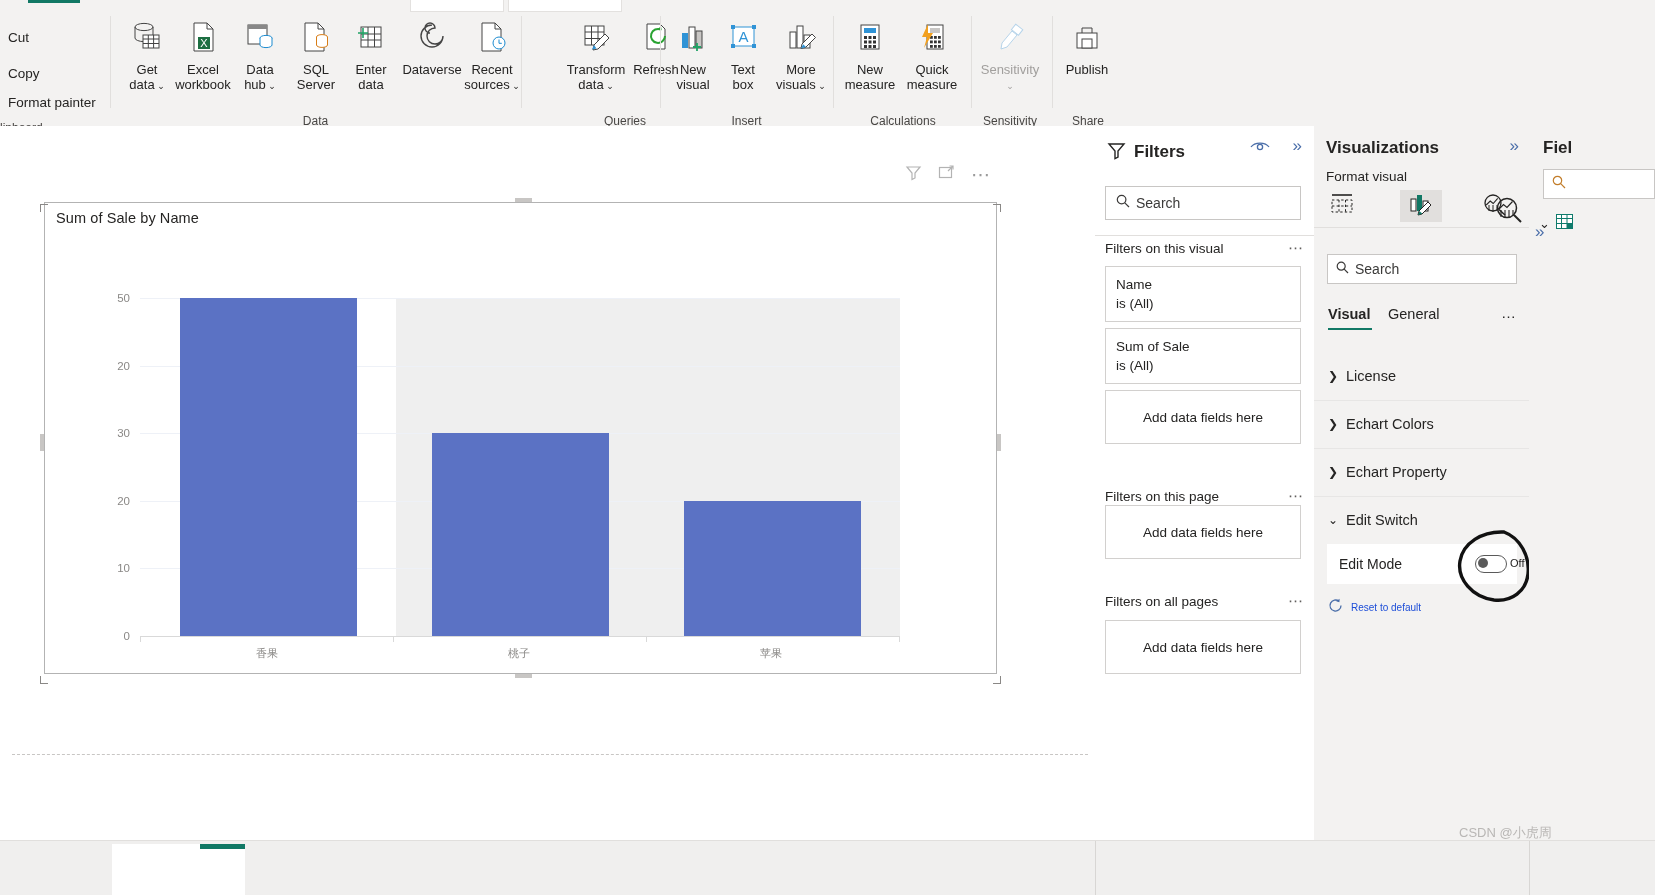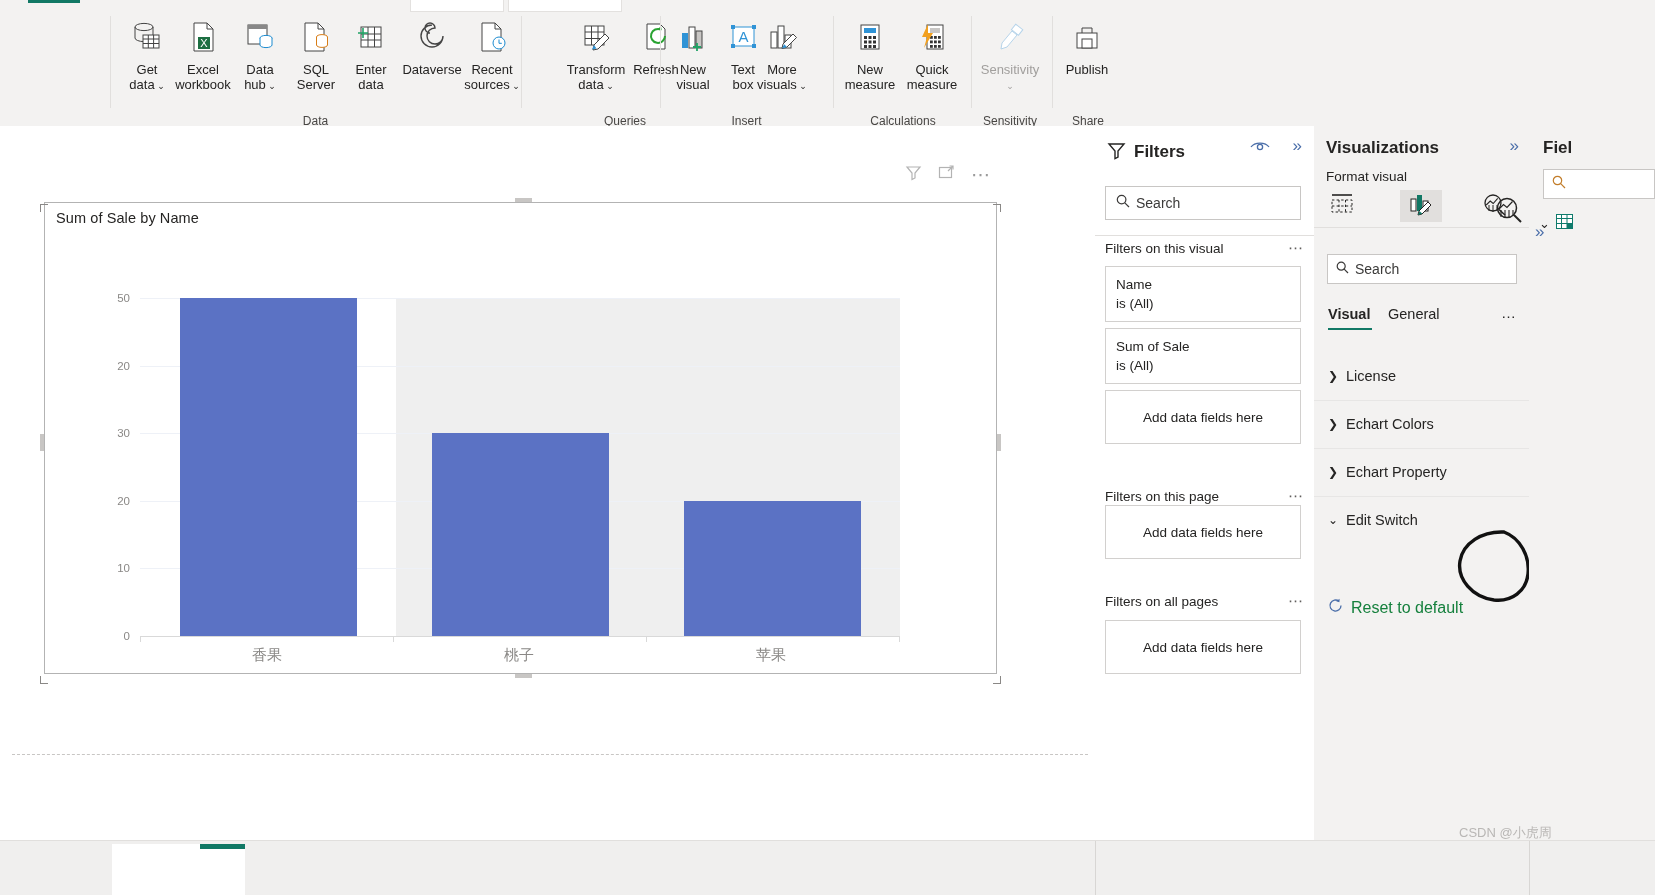--- a/index.html
+++ b/index.html
@@ -70,21 +70,21 @@
   .gridline{position:absolute;left:0;width:100%;height:1px;background:#eef1f7;}
   .ytick{
     position:absolute;right:calc(100% + 10px);font-size:11.5px;color:#8a8886;
     transform:translateY(-50%);white-space:nowrap;
   }
   .bandstripe{position:absolute;top:0;bottom:0;background:#efefef;}
   .bar{position:absolute;bottom:0;background:#5b72c4;}
   #xaxis-line{position:absolute;left:96px;top:434px;width:760px;height:1px;background:#d9d9d9;}
   .xtickmark{position:absolute;top:434px;width:1px;height:6px;background:#d9d9d9;}
   .xlabel{
-    position:absolute;top:444px;font-size:15px;color:#8a8886;
+    position:absolute;top:444px;font-size:11px;color:#8a8886;
     transform:translateX(-50%);white-space:nowrap;
   }
   #page-dash{
     position:absolute;left:12px;top:628px;width:1076px;height:0;
     border-top:1px dashed #c8c6c4;
   }
   
   #filters-pane{
     position:absolute;left:1095px;top:126px;width:219px;height:600px;
     background:#ffffff;border-right:1px solid #e1dfdd;
@@ -158,21 +158,21 @@
     position:absolute;right:10px;top:11px;width:30px;height:16px;
     border-radius:9px;background:#ffffff;border:1px solid #5a5a5a;
   }
   #toggle .knob{
     position:absolute;left:2px;top:2px;width:10px;height:10px;border-radius:50%;background:#5a5a5a;
   }
   #toggle-text{position:absolute;left:34px;top:1px;font-size:11px;color:#252423;}
   #reset-row{
     position:absolute;left:14px;top:472px;display:flex;align-items:center;gap:8px;cursor:pointer;
   }
-  #reset-row .t{font-size:16px;color:#15803d;}
+  #reset-row .t{font-size:10px;color:#1d4ed8;}
   #annot-circle{
     position:absolute;left:1452px;top:529px;width:78px;height:74px;pointer-events:none;
   }
   
   #fields-pane{
     position:absolute;left:1529px;top:126px;width:126px;height:714px;background:#f3f2f1;
   }
   #fields-title{position:absolute;left:14px;top:12px;font-size:17px;font-weight:bold;color:#252423;}
   #fields-search{
     position:absolute;left:14px;top:43px;width:112px;height:30px;border:1px solid #c8c6c4;
@@ -193,20 +193,45 @@
   }
 </style>
 </head>
 <body>
 
 <div id="ribbon">
   <div class="ribbon-tabline"></div>
   <div class="tab-blank" style="left:410px;top:-12px;width:92px;height:22px;"></div>
   <div class="tab-blank" style="left:508px;top:-12px;width:112px;height:22px;"></div>
 
+  <div id="clipboard-col">
+    <div class="clip-item" style="top:16px;">
+      <span>Cut</span>
+    </div>
+
+    <div class="clip-item" style="top:52px;">
+      <span>Copy</span>
+    </div>
+    <div class="clip-item" style="top:51px;left:-12px;">
+      <svg width="13" height="14" viewBox="0 0 13 14">
+          <rect x="0.5" y="0.5" width="8" height="10" fill="#fff" stroke="#555"></rect>
+          <rect x="3.5" y="3.5" width="8" height="10" fill="#fff" stroke="#555"></rect>
+        </svg>
+    </div>
+    <div class="clip-item" style="top:81px;">
+      <span>Format painter</span>
+    </div>
+    <div class="clip-item" style="top:80px;left:-10px;">
+      <svg width="12" height="15" viewBox="0 0 12 15">
+          <rect x="1" y="1" width="8" height="4" fill="none" stroke="#555"></rect>
+          <path d="M5 5 v3 M3 8 h4 v5 h-4 z" fill="none" stroke="#555"></path>
+        </svg>
+    </div>
+    <div id="clip-group-label">lipboard</div>
+  </div>
 
   <div class="ribbon-sep" style="left:110px;"></div>
 
   <div class="grp" style="left:118px;width:395px;">
     <div class="rbtn" style="left:0px;">
       <div class="ico">
         <svg width="36" height="36" viewBox="0 0 36 36">
           <ellipse cx="15" cy="8" rx="9" ry="3.6" fill="none" stroke="#444"></ellipse>
           <path d="M6 8 v11 a9 3.6 0 0 0 18 0 V8" fill="none" stroke="#444"></path>
           <rect x="14" y="16" width="16" height="13" fill="#fff" stroke="#444"></rect>
@@ -327,21 +352,21 @@
           <rect x="8" y="8" width="21" height="19" fill="#fff" stroke="#2f93d6"></rect>
           <text x="18.5" y="23" font-size="15" fill="#2f93d6" text-anchor="middle" font-family="Liberation Sans">A</text>
           <rect x="6" y="6" width="4" height="4" fill="#2f93d6"></rect>
             <rect x="27" y="6" width="4" height="4" fill="#2f93d6"></rect>
           <rect x="6" y="25" width="4" height="4" fill="#2f93d6"></rect>
             <rect x="27" y="25" width="4" height="4" fill="#2f93d6"></rect>
         </svg>
       </div>
       <div class="lbl"><span>Text</span><br><span>box</span></div>
     </div>
-    <div class="rbtn" style="left:89px;">
+    <div class="rbtn" style="left:108px;">
       <div class="ico">
         <svg width="36" height="36" viewBox="0 0 36 36">
           <rect x="7" y="13" width="6" height="16" fill="#fff" stroke="#444"></rect>
           <rect x="14" y="7" width="6" height="22" fill="#fff" stroke="#444"></rect>
           <rect x="21" y="16" width="6" height="13" fill="#fff" stroke="#444"></rect>
           <path d="M19 25 l10 -10 l3.5 3.5 l-10 10 l-4.5 1 z" fill="#fff" stroke="#444"></path>
           <path d="M18 29.5 l2.2 -4.2 l2.8 2.8 z" fill="#2f93d6"></path>
         </svg>
       </div>
       <div class="lbl"><span>More</span><br><span>visuals</span><span class="caret"> ⌄</span></div>
@@ -635,20 +660,27 @@
   </div>
   <div class="acc" style="top:322px;">
     <span class="chev">❯</span>
     <span class="t">Echart Property</span>
   </div>
   <div class="acc" style="top:370px;">
     <span class="chev">⌄</span>
     <span class="t">Edit Switch</span>
   </div>
 
+  <div id="edit-mode-card">
+    <span id="edit-mode-label">Edit Mode</span>
+    <span id="toggle">
+      <span class="knob"></span>
+      <span id="toggle-text">Off</span>
+    </span>
+  </div>
 
   <div id="reset-row">
     <span>
       <svg width="15" height="15" viewBox="0 0 15 15">
           <path d="M13 7.5 a5.5 5.5 0 1 1 -2 -4.2" fill="none" stroke="#4a6ea9" stroke-width="1.3"></path>
           <path d="M11.6 0.8 l-0.2 3.4 l-3.2 -0.9 z" fill="#4a6ea9"></path>
         </svg>
     </span>
     <span class="t">Reset to default</span>
   </div>

